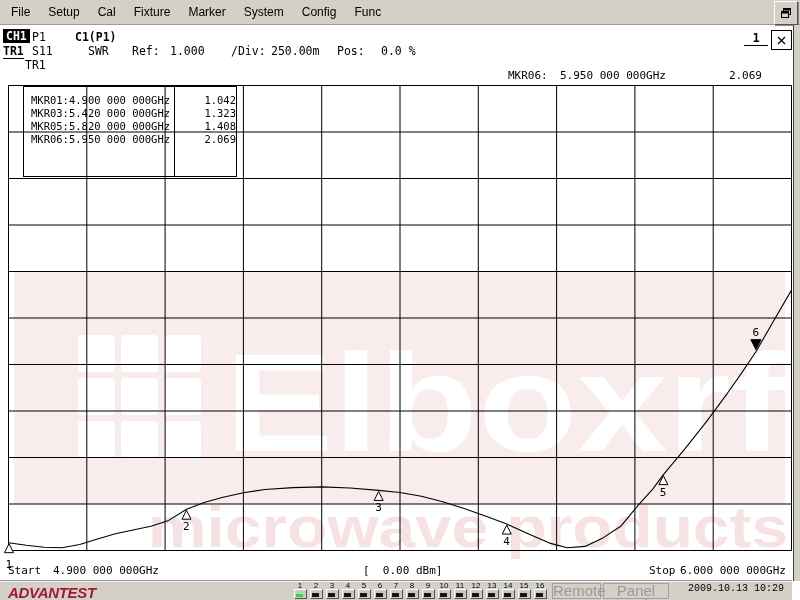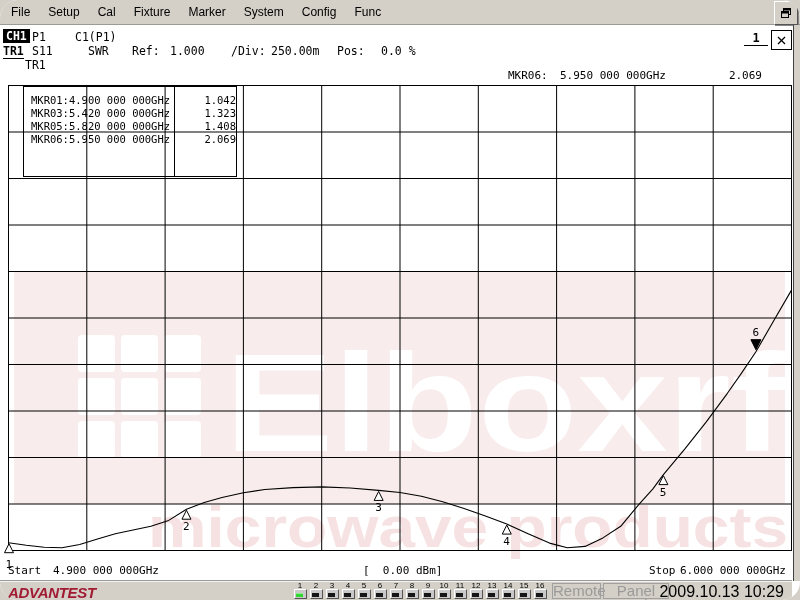--- a/index.html
+++ b/index.html
@@ -1,17 +1,17 @@
 <!DOCTYPE html>
 <html><head>
 <meta charset="utf-8">
 <style>
   html,body{margin:0;padding:0;background:#d4d0c8;}
   .app{position:relative;width:800px;height:600px;background:#fff;overflow:hidden;
-       font-family:"Liberation Sans",sans-serif;border-radius:18px;}
+       font-family:"Liberation Sans",sans-serif;}
   
   .menubar{position:absolute;left:0;top:0;width:800px;height:25px;background:#d4d0c8;
            border-bottom:1px solid #9c9a94;display:flex;align-items:center;padding-left:2px;box-sizing:border-box;}
   .menu-item{font-size:12px;color:#000;margin:0 5px;padding:1px 4px;white-space:nowrap;cursor:default;}
   .restore-btn{position:absolute;right:2px;top:1px;width:22px;height:22px;background:#d4d0c8;
            border:1px solid;border-color:#fff #555 #555 #fff;box-shadow:1px 1px 0 #888;
            display:flex;align-items:center;justify-content:center;}
   
   .rframe{position:absolute;right:0;top:25px;bottom:19px;width:6px;background:#d4d0c8;border-left:1px solid #404040;}
   .hdr span{position:absolute;font-family:"DejaVu Sans Mono",monospace;font-size:11.5px;color:#000;white-space:pre;}
@@ -45,21 +45,21 @@
   .chcell{width:16px;text-align:center;}
   .chnum{font-size:8px;line-height:9px;height:8px;color:#000;}
   .led{width:11px;height:8px;margin:0 auto;background:#c9c9c9;position:relative;
        border:1px solid;border-color:#fff #555 #555 #fff;}
   .led i{position:absolute;left:1px;bottom:1px;width:7px;height:4px;background:#151515;}
   .led.on i{background:#33d633;box-shadow:inset 0 1px 0 #8df08d;}
   .flatbox{position:absolute;top:2px;height:14px;line-height:14px;border:1px solid #a0a0a0;
            color:#9a9a9a;font-size:15px;text-align:center;background:transparent;}
   .remote{left:552px;width:47px;}
   .plock{left:603px;width:64px;}
-  .datetime{position:absolute;right:8px;top:2px;font-size:16px;color:#000;}
+  .datetime{position:absolute;right:8px;top:2px;font-size:10px;color:#000;font-family:Liberation Mono, monospace;}
 </style>
 </head>
 <body>
 
 <div class="app">
 
   <div class="menubar">
 
     <span class="menu-item">File</span>
       <span class="menu-item">Setup</span>
@@ -77,21 +77,21 @@
         <rect x="1.5" y="4.5" width="7" height="2" fill="#000"></rect>
       </svg>
     </div>
   </div>
 
   <div class="rframe"></div>
 
   <div class="hdr">
     <span class="ch-badge" style="left:3px;top:29px;">CH1</span>
     <span style="left:32px;top:30px;">P1</span>
-    <span style="left:75px;top:30px;">C1(P1)</span>
+    <span style="left:75px;top:30px;font-weight:bold;">C1(P1)</span>
 
     <span class="tr-badge" style="left:3px;top:44px;">TR1</span>
     <span style="left:32px;top:44px;">S11</span>
     <span style="left:88px;top:44px;">SWR</span>
     <span style="left:132px;top:44px;">Ref:</span>
     <span style="left:170px;top:44px;">1.000</span>
     <span style="left:231px;top:44px;">/Div:</span>
     <span style="left:271px;top:44px;">250.00m</span>
     <span style="left:337px;top:44px;">Pos:</span>
     <span style="left:381px;top:44px;">0.0 %</span>

